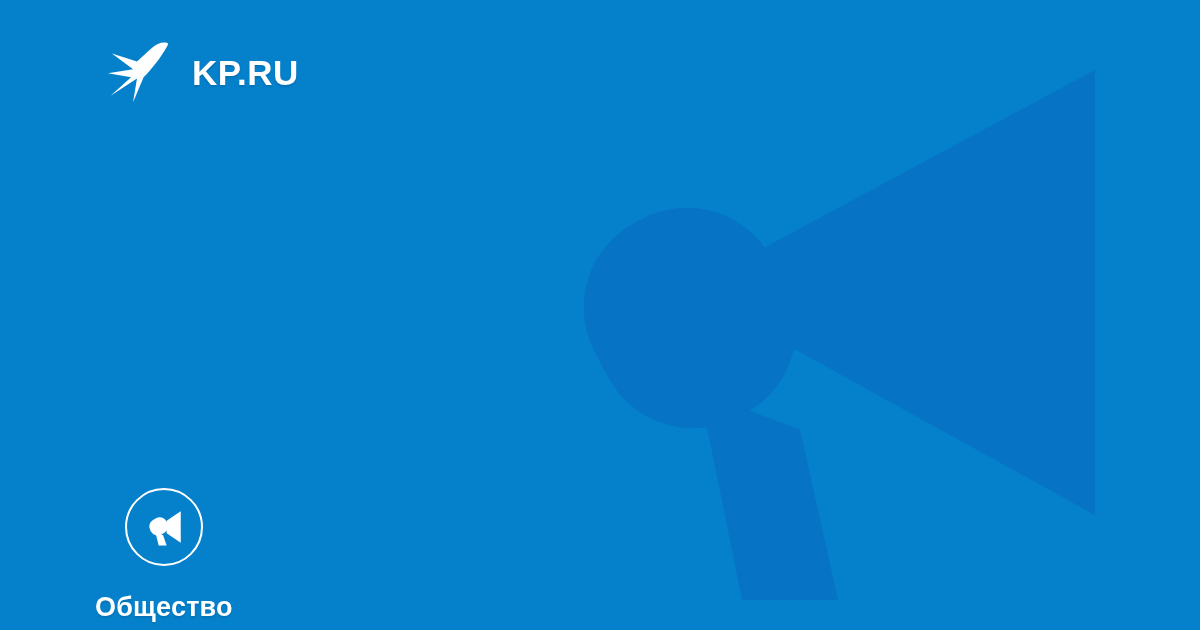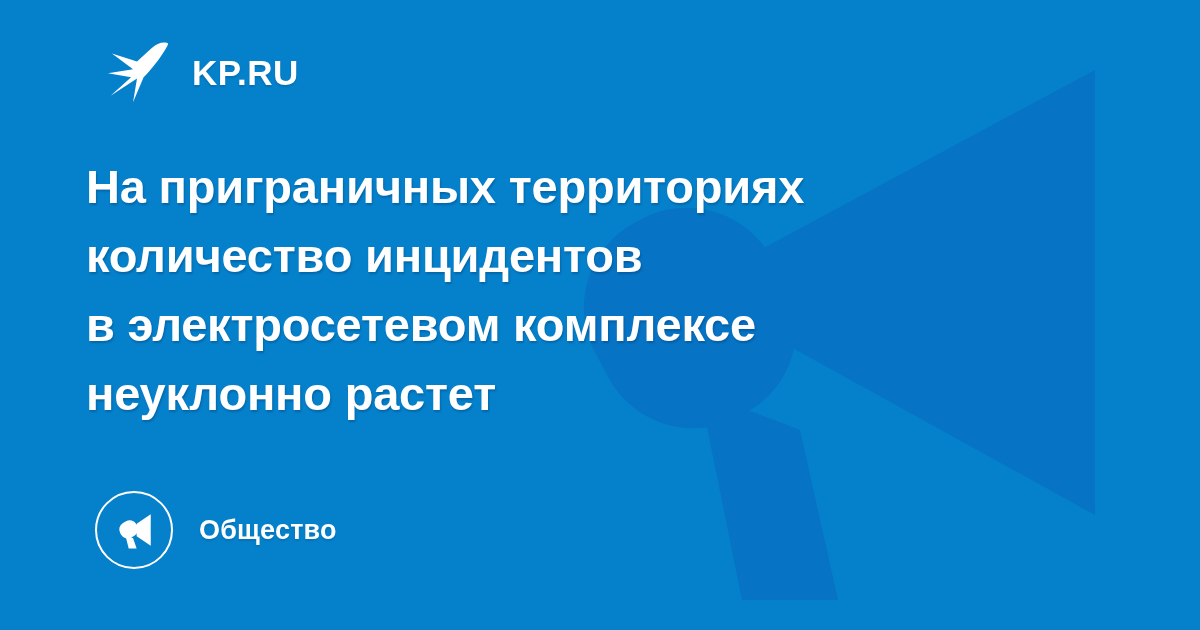--- a/index.html
+++ b/index.html
@@ -75,20 +75,21 @@
 
   
   #rubric {
     position: absolute;
     left: 95px;
     top: 488px;
     display: flex;
     align-items: center;
     gap: 26px;
     height: 84px;
+    flex-direction: column;
   }
 
   #rubric-circle {
     width: 78px;
     height: 78px;
     border-radius: 50%;
     border: 2.5px solid #ffffff;
     box-sizing: border-box;
     display: flex;
     align-items: center;
@@ -129,26 +130,20 @@
     </g>
   </svg>
 
   <div id="brand">
     <svg id="brand-logo" viewBox="0 0 100 100" aria-hidden="true">
       <path fill="#ffffff" d="M96 6 C88 4 80 7 72 14 L50 34 L12 22 L44 46 L6 52 L41 58 L10 86 L50 60 L44 96 L60 58 C72 46 86 28 94 14 C97 9 98 6.5 96 6 Z"></path>
     </svg>
     <span id="brand-name">KP.RU</span>
   </div>
 
-  <div id="headline">
-    <div class="line">На приграничных территориях</div>
-    <div class="line">количество инцидентов</div>
-    <div class="line">в электросетевом комплексе</div>
-    <div class="line">неуклонно растет</div>
-  </div>
 
   <div id="rubric">
     <span id="rubric-circle">
       <svg id="rubric-icon" viewBox="0 0 100 100" aria-hidden="true">
         <path fill="#ffffff" d="M88 14 L88 86 L56 64 L56 36 Z"></path>
         <g transform="rotate(-30 40 46)">
           <rect x="16" y="28" width="42" height="38" rx="17" ry="17" fill="#ffffff"></rect>
         </g>
         <path fill="#ffffff" d="M30 60 L48 69 L56 92 L38 92 Z"></path>
       </svg>

